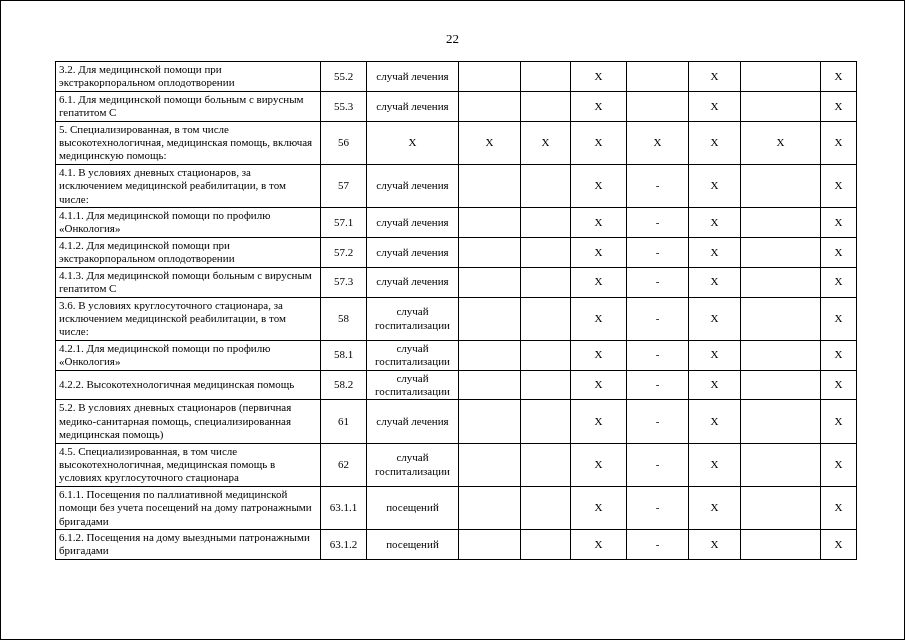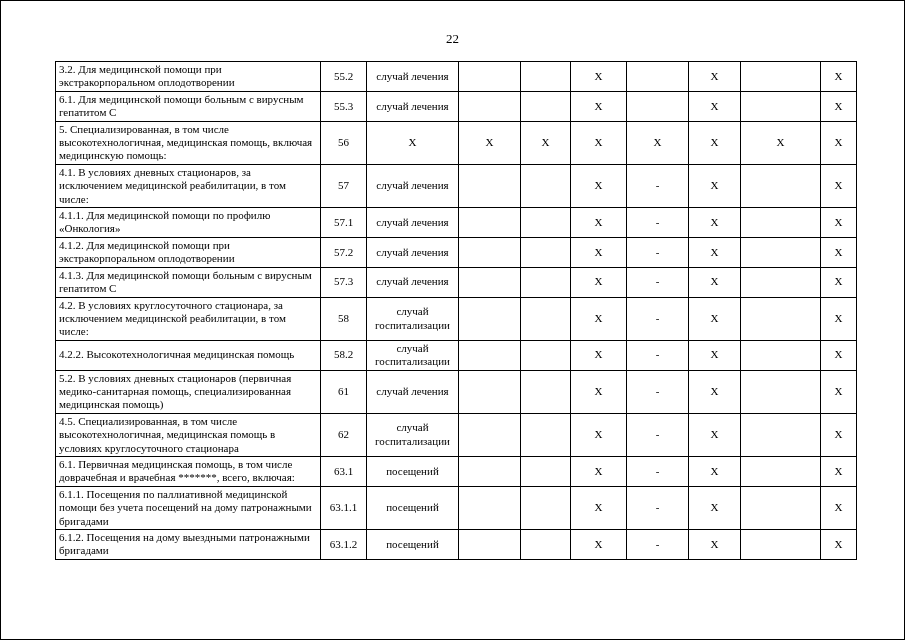--- a/index.html
+++ b/index.html
@@ -145,22 +145,34 @@
           <td class="cell-center">случай лечения</td>
           <td class="cell-center"></td>
           <td class="cell-center"></td>
           <td class="cell-center">X</td>
           <td class="cell-center">-</td>
           <td class="cell-center">X</td>
           <td class="cell-center"></td>
           <td class="cell-center">X</td>
         </tr>
         <tr>
-          <td class="cell-name">4.2. В условиях круглосуточного стационара, за исключением медицинской реабилитации, в том числе:</td>
+          <td class="cell-name">3.6. В условиях круглосуточного стационара, за исключением медицинской реабилитации, в том числе:</td>
           <td class="cell-center">58</td>
+          <td class="cell-center">случай госпитализации</td>
+          <td class="cell-center"></td>
+          <td class="cell-center"></td>
+          <td class="cell-center">X</td>
+          <td class="cell-center">-</td>
+          <td class="cell-center">X</td>
+          <td class="cell-center"></td>
+          <td class="cell-center">X</td>
+        </tr>
+        <tr>
+          <td class="cell-name">4.2.1. Для медицинской помощи по профилю «Онкология»</td>
+          <td class="cell-center">58.1</td>
           <td class="cell-center">случай госпитализации</td>
           <td class="cell-center"></td>
           <td class="cell-center"></td>
           <td class="cell-center">X</td>
           <td class="cell-center">-</td>
           <td class="cell-center">X</td>
           <td class="cell-center"></td>
           <td class="cell-center">X</td>
         </tr>
         <tr>
@@ -184,32 +196,20 @@
           <td class="cell-center">X</td>
           <td class="cell-center">-</td>
           <td class="cell-center">X</td>
           <td class="cell-center"></td>
           <td class="cell-center">X</td>
         </tr>
         <tr>
           <td class="cell-name">4.5. Специализированная, в том числе высокотехнологичная, медицинская помощь в условиях круглосуточного стационара</td>
           <td class="cell-center">62</td>
           <td class="cell-center">случай госпитализации</td>
-          <td class="cell-center"></td>
-          <td class="cell-center"></td>
-          <td class="cell-center">X</td>
-          <td class="cell-center">-</td>
-          <td class="cell-center">X</td>
-          <td class="cell-center"></td>
-          <td class="cell-center">X</td>
-        </tr>
-        <tr>
-          <td class="cell-name">6.1. Первичная медицинская помощь, в том числе доврачебная и врачебная *******, всего, включая:</td>
-          <td class="cell-center">63.1</td>
-          <td class="cell-center">посещений</td>
           <td class="cell-center"></td>
           <td class="cell-center"></td>
           <td class="cell-center">X</td>
           <td class="cell-center">-</td>
           <td class="cell-center">X</td>
           <td class="cell-center"></td>
           <td class="cell-center">X</td>
         </tr>
         <tr>
           <td class="cell-name">6.1.1. Посещения по паллиативной медицинской помощи без учета посещений на дому патронажными бригадами</td>

